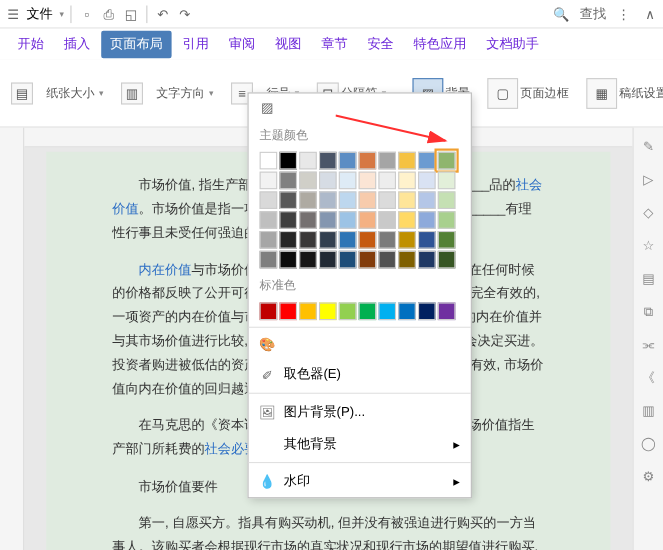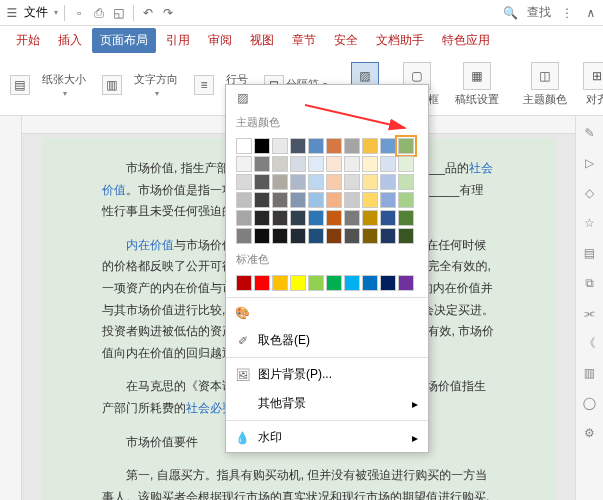--- a/index.html
+++ b/index.html
@@ -2,25 +2,25 @@
 <html><head>
 <meta charset="utf-8">
 <style>
 *{margin:0;padding:0;box-sizing:border-box;font-family:"Microsoft YaHei",sans-serif;font-size:12px}
 body{width:603px;height:500px;background:#f0f0f0;overflow:hidden;position:relative}
 .titlebar{height:26px;background:#fff;border-bottom:1px solid #ddd;display:flex;align-items:center;padding:0 4px;gap:4px}
 .titlebar .icon{width:16px;height:16px;display:flex;align-items:center;justify-content:center;color:#666}
 .titlebar .sep{width:1px;height:16px;background:#ccc;margin:0 2px}
 .titlebar-right{margin-left:auto;display:flex;align-items:center;gap:8px;color:#666}
 .menubar{height:28px;background:#fff;display:flex;align-items:center;padding:0 8px;gap:2px}
-.menubar .tab{padding:4px 8px;cursor:pointer;color:#b91c1c}
+.menubar .tab{padding:4px 8px;cursor:pointer;color:#6d28d9}
 .menubar .tab.active{background:#4a7db8;color:#fff;border-radius:2px}
 .ribbon{height:62px;background:#fff;border-bottom:1px solid #ddd;display:flex;align-items:center;padding:0 6px;gap:8px}
 .ribbon-group{display:flex;align-items:center;gap:4px}
-.ribbon-item{display:flex;flex-direction:column;align-items:center;gap:2px;padding:2px 4px;cursor:pointer;color:#555}
+.ribbon-item{display:flex;flex-direction:row;align-items:center;gap:2px;padding:2px 4px;cursor:pointer;color:#555}
 .ribbon-item.small{flex-direction:row;font-size:11px}
 .ribbon-icon{width:20px;height:20px;border:1px solid #ccc;background:#f8f8f8;display:flex;align-items:center;justify-content:center}
 .ribbon-icon.large{width:28px;height:28px}
 .ribbon-item.active .ribbon-icon{background:#d0e0f0;border-color:#4a7db8}
 .ribbon-label{font-size:11px;color:#555;white-space:nowrap}
 .ribbon-sep{width:1px;height:40px;background:#e0e0e0}
 .dropdown-arrow{font-size:8px;color:#888;margin-left:2px}
 .workspace{position:relative;height:384px;background:#e8e8e8;display:flex}
 .ruler-v{width:22px;background:#f5f5f5;border-right:1px solid #ddd}
 .doc-area{flex:1;overflow:hidden;position:relative}
@@ -66,22 +66,22 @@
 
 <div class="menubar" id="menubar">
     <span class="tab">开始</span>
     <span class="tab">插入</span>
     <span class="tab active">页面布局</span>
     <span class="tab">引用</span>
     <span class="tab">审阅</span>
     <span class="tab">视图</span>
     <span class="tab">章节</span>
     <span class="tab">安全</span>
+    <span class="tab">特色应用</span>
     <span class="tab">文档助手</span>
-    <span class="tab">特色应用</span>
   </div>
 
 <div class="ribbon">
   <div class="ribbon-group">
     <div class="ribbon-item small">
         <span class="ribbon-icon">▤</span>
       </div>
     <div class="ribbon-item">
       <span class="ribbon-label">纸张大小</span>
         <span class="dropdown-arrow">▾</span>

